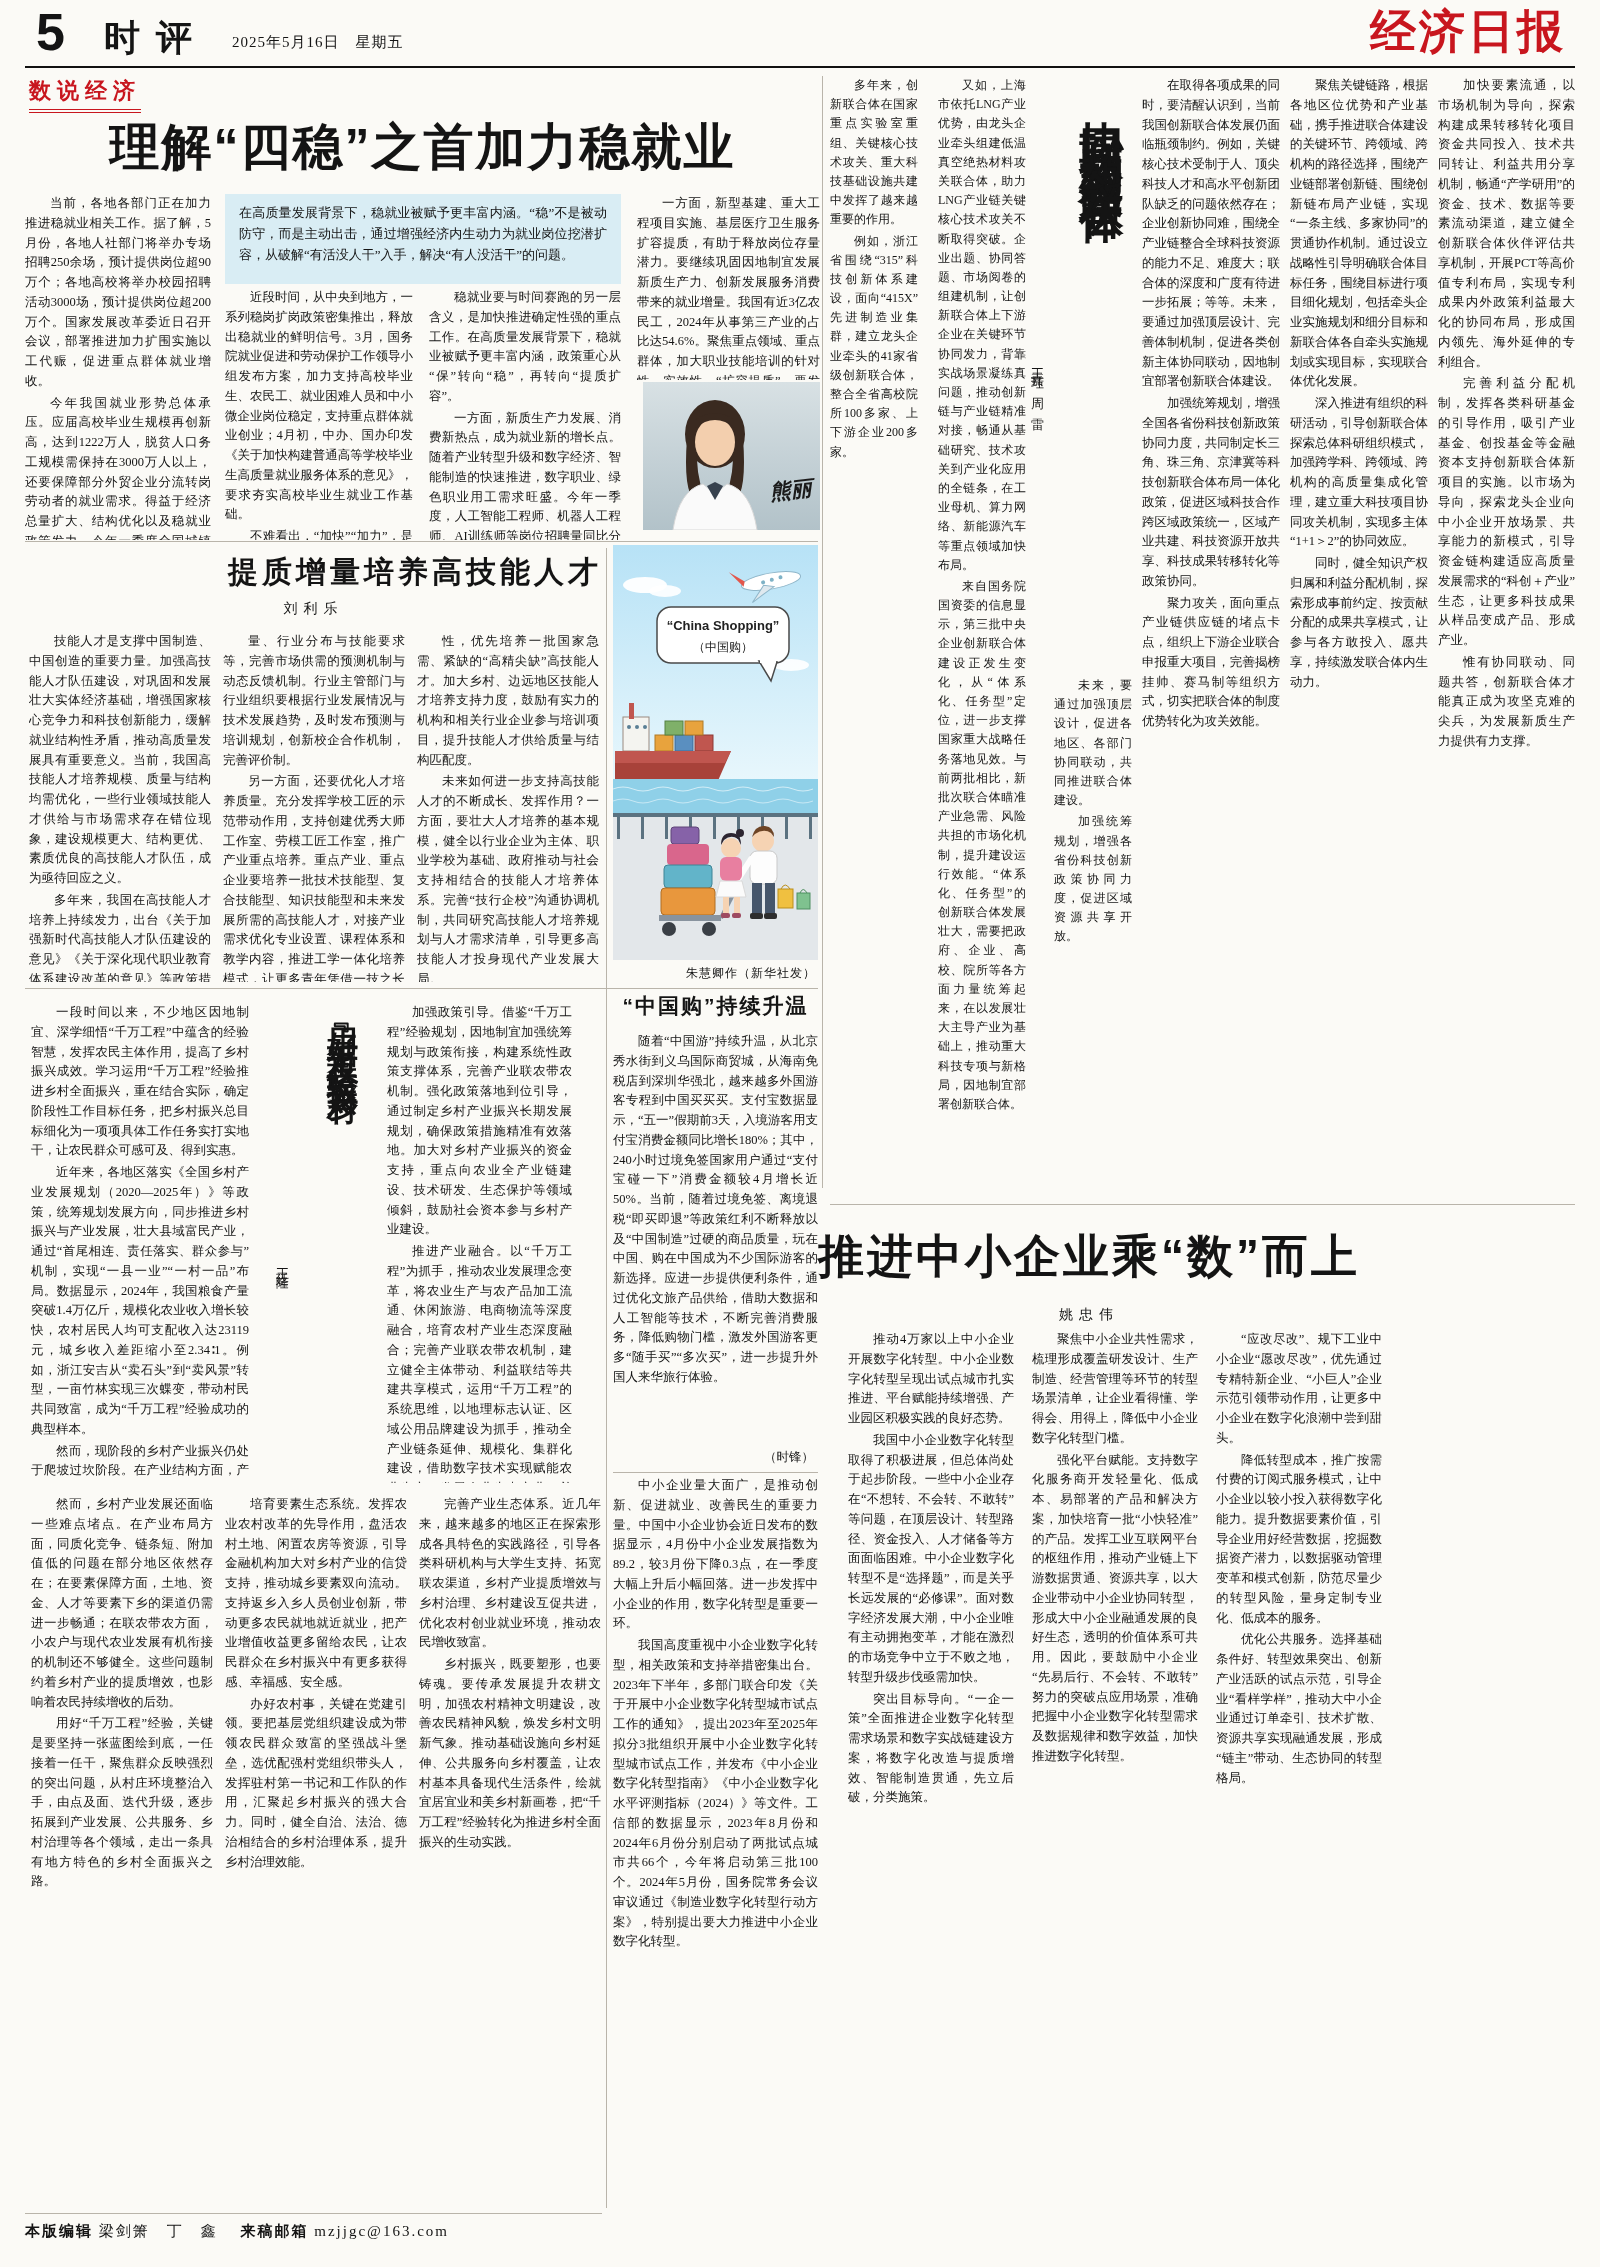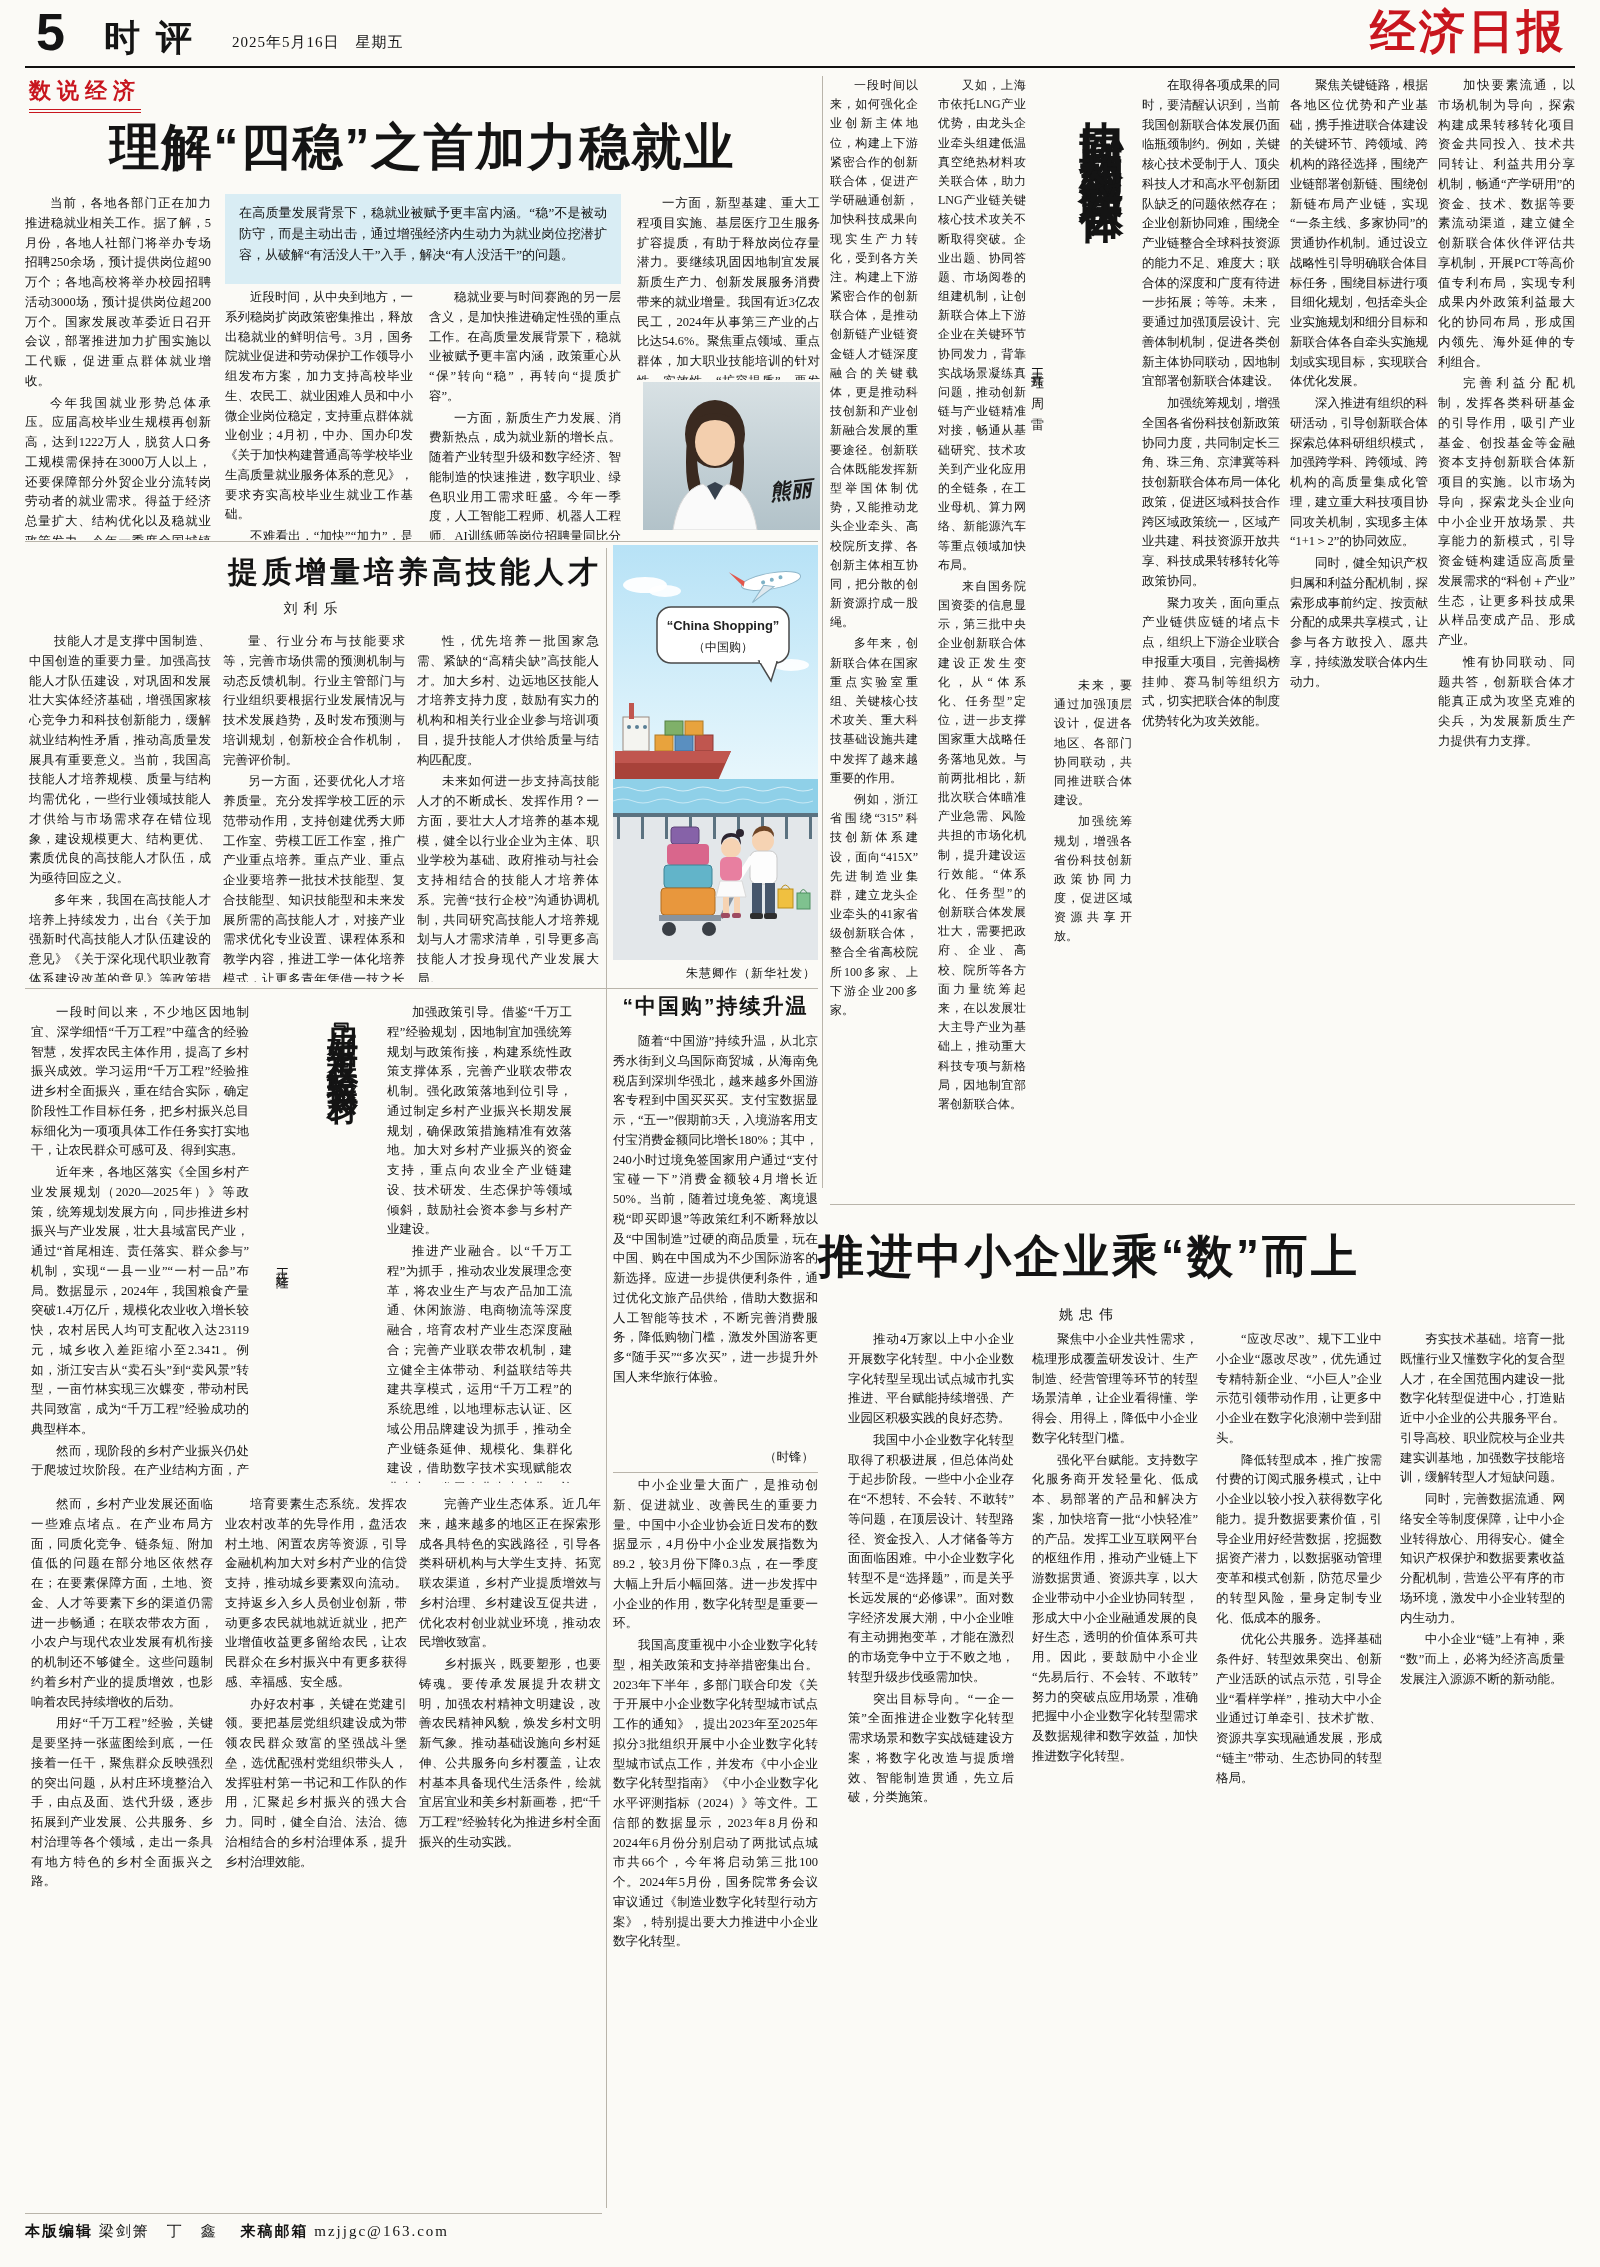--- a/index.html
+++ b/index.html
@@ -130,21 +130,20 @@
         <path d="M52,46 Q72,30 92,46 L92,38 Q72,24 52,38 Z" fill="#3a2a20"></path>
         <path d="M30,148 Q36,108 60,102 L72,112 L84,102 Q108,108 114,148 Z" fill="#fafafa" stroke="#d8d8d8"></path>
         <polygon points="64,104 72,118 80,104 72,100" fill="#37424e"></polygon>
       </svg>
       <div class="sig">熊丽</div>
     </div>
   </section>
 
   <section class="sec-syn">
     <div class="col narrow" style="left:0;top:0;width:88px;height:1110px;">
-        <p>一段时间以来，如何强化企业创新主体地位，构建上下游紧密合作的创新联合体，促进产学研融通创新，加快科技成果向现实生产力转化，受到各方关注。构建上下游紧密合作的创新联合体，是推动创新链产业链资金链人才链深度融合的关键载体，更是推动科技创新和产业创新融合发展的重要途径。创新联合体既能发挥新型举国体制优势，又能推动龙头企业牵头、高校院所支撑、各创新主体相互协同，把分散的创新资源拧成一股绳。</p>
         <p>多年来，创新联合体在国家重点实验室重组、关键核心技术攻关、重大科技基础设施共建中发挥了越来越重要的作用。</p>
         <p>例如，浙江省围绕“315”科技创新体系建设，面向“415X”先进制造业集群，建立龙头企业牵头的41家省级创新联合体，整合全省高校院所100多家、上下游企业200多家。</p>
       </div>
     <div class="col narrow" style="left:96px;top:0;width:88px;height:1110px;margin-left:12px;">
         <p>又如，上海市依托LNG产业优势，由龙头企业牵头组建低温真空绝热材料攻关联合体，助力LNG产业链关键核心技术攻关不断取得突破。企业出题、协同答题、市场阅卷的组建机制，让创新联合体上下游企业在关键环节协同发力，背靠实战场景凝练真问题，推动创新链与产业链精准对接，畅通从基础研究、技术攻关到产业化应用的全链条，在工业母机、算力网络、新能源汽车等重点领域加快布局。</p>
         <p>来自国务院国资委的信息显示，第三批中央企业创新联合体建设正发生变化，从“体系化、任务型”定位，进一步支撑国家重大战略任务落地见效。与前两批相比，新批次联合体瞄准产业急需、风险共担的市场化机制，提升建设运行效能。“体系化、任务型”的创新联合体发展壮大，需要把政府、企业、高校、院所等各方面力量统筹起来，在以发展壮大主导产业为基础上，推动重大科技专项与新格局，因地制宜部署创新联合体。</p>
       </div>
     <div class="syn-authors">王嘉珏　周　雷</div>
     <h2 class="syn-headline" style="margin:0;">协同联动构建创新联合体</h2>
     <div class="col narrow" style="left:224px;top:600px;width:78px;height:510px;">
@@ -333,25 +332,20 @@
       </div>
     <div class="col" style="left:419px;top:112px;width:166px;height:876px;">
         <p>聚焦中小企业共性需求，梳理形成覆盖研发设计、生产制造、经营管理等环节的转型场景清单，让企业看得懂、学得会、用得上，降低中小企业数字化转型门槛。</p>
         <p>强化平台赋能。支持数字化服务商开发轻量化、低成本、易部署的产品和解决方案，加快培育一批“小快轻准”的产品。发挥工业互联网平台的枢纽作用，推动产业链上下游数据贯通、资源共享，以大企业带动中小企业协同转型，形成大中小企业融通发展的良好生态，透明的价值体系可共用。因此，要鼓励中小企业“先易后行、不会转、不敢转”努力的突破点应用场景，准确把握中小企业数字化转型需求及数据规律和数字效益，加快推进数字化转型。</p>
       </div>
     <div class="col" style="left:603px;top:112px;width:166px;height:876px;">
         <p>“应改尽改”、规下工业中小企业“愿改尽改”，优先通过专精特新企业、“小巨人”企业示范引领带动作用，让更多中小企业在数字化浪潮中尝到甜头。</p>
         <p>降低转型成本，推广按需付费的订阅式服务模式，让中小企业以较小投入获得数字化能力。提升数据要素价值，引导企业用好经营数据，挖掘数据资产潜力，以数据驱动管理变革和模式创新，防范尽量少的转型风险，量身定制专业化、低成本的服务。</p>
         <p>优化公共服务。选择基础条件好、转型效果突出、创新产业活跃的试点示范，引导企业“看样学样”，推动大中小企业通过订单牵引、技术扩散、资源共享实现融通发展，形成“链主”带动、生态协同的转型格局。</p>
       </div>
-    <div class="col" style="left:787px;top:112px;width:165px;height:876px;">
-        <p>夯实技术基础。培育一批既懂行业又懂数字化的复合型人才，在全国范围内建设一批数字化转型促进中心，打造贴近中小企业的公共服务平台。引导高校、职业院校与企业共建实训基地，加强数字技能培训，缓解转型人才短缺问题。</p>
-        <p>同时，完善数据流通、网络安全等制度保障，让中小企业转得放心、用得安心。健全知识产权保护和数据要素收益分配机制，营造公平有序的市场环境，激发中小企业转型的内生动力。</p>
-        <p>中小企业“链”上有神，乘“数”而上，必将为经济高质量发展注入源源不断的新动能。</p>
-      </div>
   </section>
 
   <div class="vrule" style="left:822px;top:76px;height:1112px;"></div>
   <div class="vrule" style="left:606px;top:548px;height:1660px;"></div>
   <div class="hrule" style="left:25px;top:541px;width:793px;"></div>
   <div class="hrule" style="left:25px;top:988px;width:793px;"></div>
   <div class="hrule" style="left:830px;top:1204px;width:745px;"></div>
   <div class="hrule" style="left:613px;top:1472px;width:205px;"></div>
 
   <div class="hrule footer-rule"></div>

